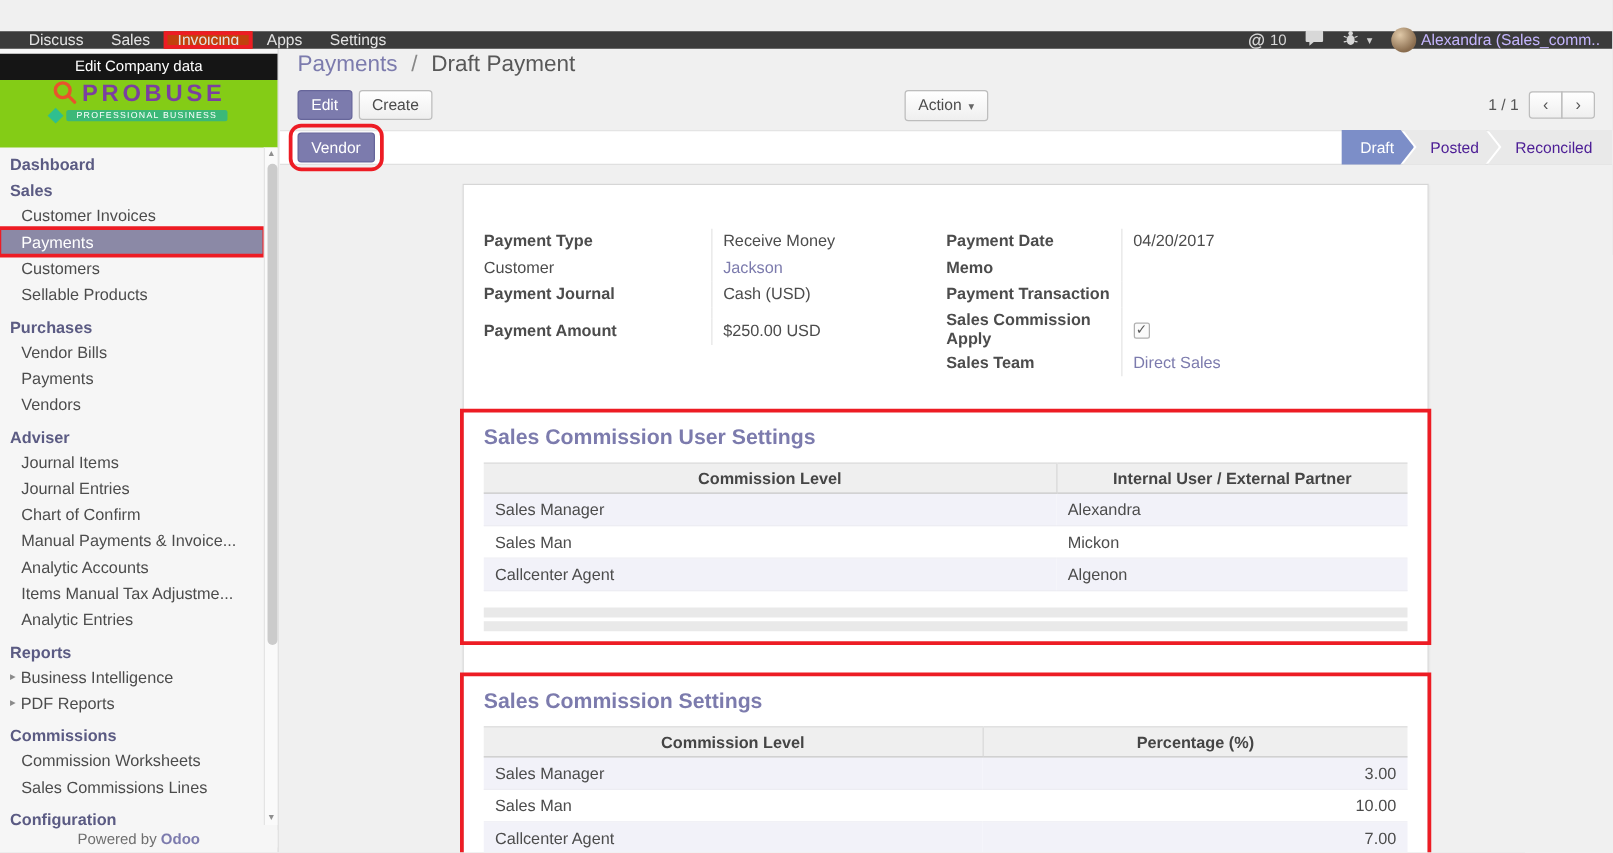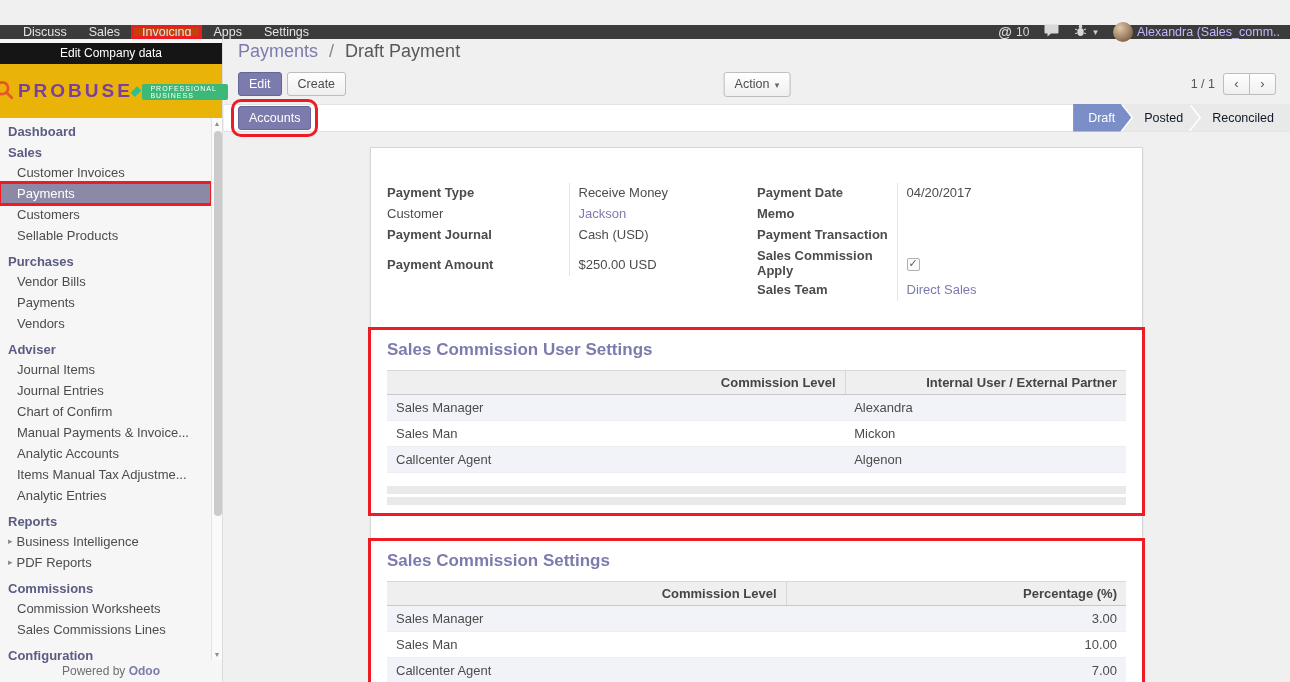--- a/index.html
+++ b/index.html
@@ -15,21 +15,21 @@
   .tb-group { display:flex; align-items:center; gap:4px; cursor:pointer; }
   .at-icon { font-size:14px; font-weight:bold; color:#d8d8d8; }
   .tb-count { font-size:12px; color:#d8d8d8; }
   .caret { font-size:9px; color:#cfcfcf; margin-left:2px; }
   .avatar { width:20px; height:20px; border-radius:50%; background:radial-gradient(circle at 35% 30%, #e0c9a8, #8a6d4f 70%); display:inline-block; }
   .user-name { font-size:12.5px; color:#c4b5fd; white-space:nowrap; }
 
   
   .sidebar { position:absolute; top:30px; left:0; width:223px; bottom:0; background:#f6f6f6; border-right:1px solid #dcdcdc; z-index:10; }
   .edit-banner { margin-top:13px; height:21px; background:#151515; color:#fff; font-size:12px; text-align:center; line-height:21px; cursor:pointer; }
-  .logo-area { height:54px; background:#eab308; display:flex; flex-direction:row; align-items:center; justify-content:center; cursor:pointer; }
+  .logo-area { height:54px; background:#84cc16; display:flex; flex-direction:column; align-items:center; cursor:pointer; }
   .logo-row { display:flex; align-items:center; gap:4px; }
   .logo-text { font-size:19px; font-weight:bold; color:#7b3fa0; letter-spacing:3px; }
   .logo-sub-row { display:flex; align-items:center; gap:4px; margin-top:1px; }
   .diamond-icon { width:9px; height:9px; background:#2fbf8f; transform:rotate(45deg); display:inline-block; }
   .logo-subtitle { background:#3cb878; color:#fff; font-size:7px; letter-spacing:1px; padding:1px 8px; border-radius:2px; }
   .menu-col { position:absolute; top:88px; left:0; right:11px; padding-top:2px; }
   .s-heading { padding:4px 4px 2px 8px; font-weight:bold; color:#5b5b83; font-size:13px; line-height:15px; }
   .s-heading.gap { margin-top:4px; }
   .s-item { padding:3px 4px 3px 17px; font-size:13px; line-height:15px; color:#4c4c4c; cursor:pointer; display:flex; align-items:center; gap:4px; }
   .s-item .arrow { font-size:9px; color:#8a8a8a; margin-left:-9px; }
@@ -58,21 +58,21 @@
   .pager-value { font-size:12.5px; color:#555; }
   .pager-btns { display:inline-flex; }
   .pager-btn { width:27px; text-align:center; border:1px solid #bdbdbd; background:linear-gradient(#ffffff,#efefef); padding:2px 0; font-size:13px; line-height:16px; color:#555; cursor:pointer; }
   .pager-btn.prev { border-radius:3px 0 0 3px; }
   .pager-btn.next { border-radius:0 3px 3px 0; margin-left:-1px; }
 
   
   .status-strip { height:28px; background:#fff; border-top:1px solid #e4e4e4; border-bottom:1px solid #e0e0e0; display:flex; align-items:center; padding-left:14px; }
   .confirm-btn { outline:3px solid #ed1c24; outline-offset:4px; }
   .steps { margin-left:auto; display:flex; height:28px; margin-top:-1px; }
-  .step { line-height:28px; padding:0 16px 0 22px; font-size:12.5px; background:#e9e9e9; color:#0f172a; clip-path:polygon(0 0, calc(100% - 11px) 0, 100% 50%, calc(100% - 11px) 100%, 0 100%, 11px 50%); margin-left:-9px; cursor:pointer; }
+  .step { line-height:28px; padding:0 16px 0 22px; font-size:12.5px; background:#e9e9e9; color:#4c1d95; clip-path:polygon(0 0, calc(100% - 11px) 0, 100% 50%, calc(100% - 11px) 100%, 0 100%, 11px 50%); margin-left:-9px; cursor:pointer; }
   .step.first { clip-path:polygon(0 0, calc(100% - 11px) 0, 100% 50%, calc(100% - 11px) 100%, 0 100%); margin-left:0; padding-left:15px; }
   .step.last { clip-path:polygon(0 0, 100% 0, 100% 100%, 0 100%, 11px 50%); padding-right:16px; }
   .step.active { background:#7c8ec8; color:#fff; }
 
   
   .sheet-wrap { padding:15px 0 0 146px; }
   .sheet { width:773px; min-height:560px; background:#fff; border:1px solid #d6d6d6; box-shadow:0 1px 2px rgba(0,0,0,.08); padding:35px 16px 20px; }
   .o-form { display:flex; }
   .fcol-left { width:370px; }
   .fcol-right { flex:1; }
@@ -86,21 +86,21 @@
   .fields tr.spacer td { height:9px; padding:0; }
   a.link { color:#7c7bad; text-decoration:none; cursor:pointer; }
   .cb { display:inline-block; width:13px; height:13px; border:1px solid #b0b0b0; background:#fbfbfb; border-radius:2px; position:relative; vertical-align:middle; }
   .cb.checked::after { content:"✓"; position:absolute; left:1px; top:-2px; font-size:11px; color:#5a5a5a; }
 
   
   .red-box { border:3px solid #ed1c24; margin:26px -19px 0; padding:2px 16px 8px; }
   .red-box.second { margin-top:22px; padding-bottom:30px; }
   h2.section-title { color:#7c7bad; font-size:17px; font-weight:bold; margin:8px 0 10px; }
   table.list { width:100%; border-collapse:collapse; font-size:13px; }
-  .list thead th { background:#efefef; border-top:1px solid #d8d8d8; border-bottom:1px solid #c8c8c8; font-weight:bold; color:#454545; text-align:right; padding:4px 9px; }
+  .list thead th { background:#efefef; border-top:1px solid #d8d8d8; border-bottom:1px solid #c8c8c8; font-weight:bold; color:#454545; text-align:center; padding:4px 9px; }
   .list thead th + th { border-left:1px solid #d8d8d8; }
   .list tbody td { padding:5px 9px; color:#4c4c4c; border-bottom:1px solid #ededf3; }
   .list tbody tr:nth-child(odd) { background:#f2f2f9; }
   .list td.num, .list th.num-h { }
   .list td.num { text-align:right; }
   .w-level1 { width:62%; }
   .w-level2 { width:54%; }
   .strip { height:8px; background:#e9e9e9; }
   .strip.s1 { margin-top:13px; }
   .strip.s2 { margin-top:3px; }
@@ -237,21 +237,21 @@
           <span class="pager-value">1 / 1</span>
           <span class="pager-btns">
             <span class="pager-btn prev"><span>‹</span></span>
             <span class="pager-btn next"><span>›</span></span>
           </span>
         </span>
       </div>
     </div>
 
     <div class="status-strip">
-      <span class="btn btn-primary confirm-btn">Accounts</span>
+      <span class="btn btn-primary confirm-btn">Vendor</span>
       <div class="steps">
         <span class="step first active">Draft</span>
         <span class="step">Posted</span>
         <span class="step last">Reconciled</span>
       </div>
     </div>
 
     <div class="sheet-wrap">
       <div class="sheet">
 

